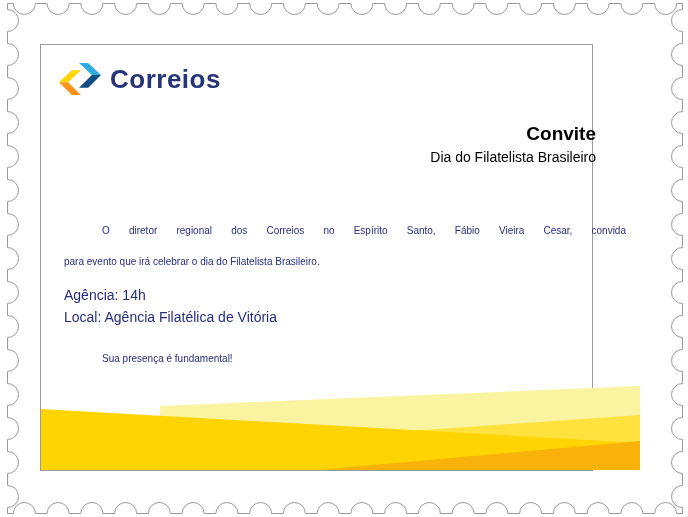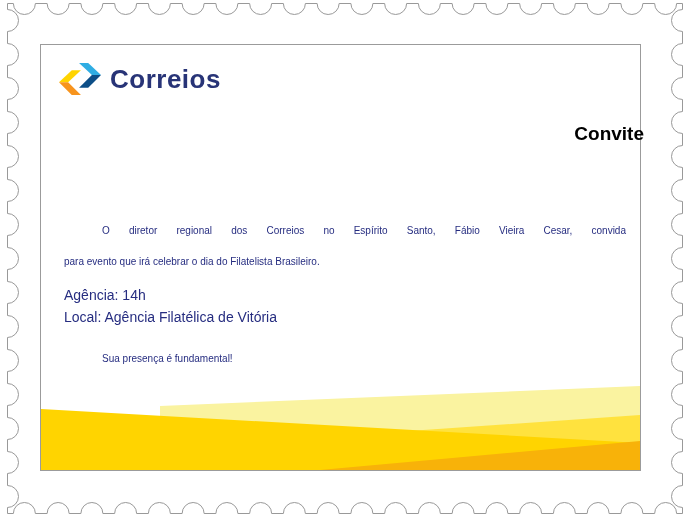--- a/index.html
+++ b/index.html
@@ -2,21 +2,21 @@
 <html><head>
 <meta charset="utf-8">
 <style>
   html,body{margin:0;padding:0;background:#ffffff;}
   body{
     width:688px;height:517px;position:relative;overflow:hidden;
     font-family:"Liberation Sans","DejaVu Sans",sans-serif;
   }
   #stamp-svg{position:absolute;left:0;top:0;}
   .card{
-    position:absolute;left:40px;top:44px;width:601px;height:427px;
+    position:absolute;left:40px;top:44px;width:553px;height:427px;
     box-sizing:border-box;border:1px solid #9b9b9b;background:#ffffff;
   }
   .logo{
     position:absolute;left:18px;top:17px;display:flex;align-items:center;
   }
   .logo-mark{width:42px;height:35px;margin-right:9px;}
   .logo-word{
     font-size:26px;font-weight:700;color:#283477;letter-spacing:0.5px;
   }
   .title-block{position:absolute;left:4px;top:76px;width:100%;text-align:right;color:#000000;}
@@ -61,20 +61,21 @@
       <polygon points="24,9 14,9 0,22 10,22" fill="#FFD400"></polygon>
       <polygon points="10,22 0,22 14,36 24,36 10,22" fill="#F7941E"></polygon>
       <polygon points="22,1 32,1 46,14 36,14" fill="#2FADE3"></polygon>
       <polygon points="36,14 46,14 32,28 22,28" fill="#0D4E87"></polygon>
     </svg>
     <span class="logo-word">Correios</span>
   </div>
 
   <div class="title-block">
     <div class="title">Convite</div>
+    <div class="subtitle">Dia do Filatelista Brasileiro</div>
   </div>
 
   <div class="body-block">
     <div class="body-line-1">O diretor regional dos Correios no Espírito Santo, Fábio Vieira Cesar, convida</div>
     <div class="body-line-2">para  evento que irá celebrar o dia do Filatelista Brasileiro.</div>
   </div>
 
   <div class="details-block">
     <div>Agência: 14h</div>
     <div>Local: Agência Filatélica de Vitória</div>

